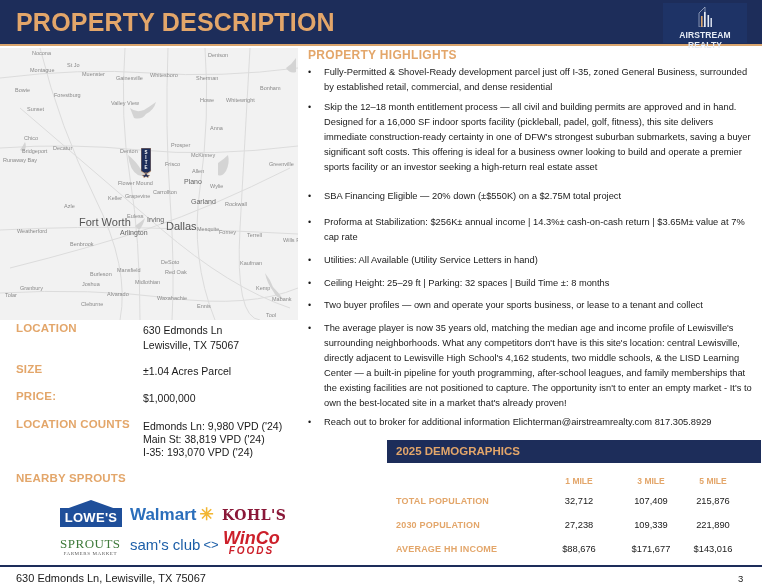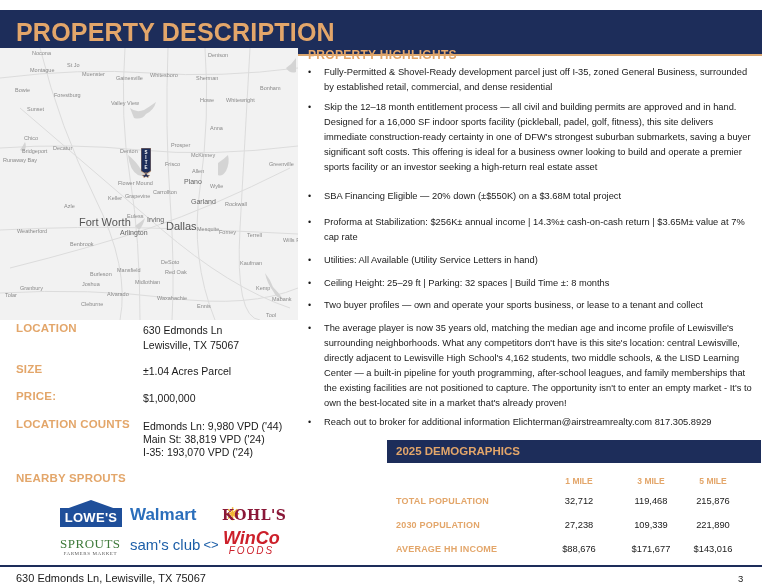--- a/index.html
+++ b/index.html
@@ -1,19 +1,19 @@
 <!DOCTYPE html>
 <html><head>
 <meta charset="utf-8">
 <style>
   * { box-sizing: border-box; margin: 0; padding: 0; }
   html, body { width: 762px; height: 588px; overflow: hidden; background: #ffffff; }
   body { font-family: "Liberation Sans", sans-serif; color: #1a1a1a; position: relative; }
 
-  .header { position: absolute; left: 0; top: 0; width: 762px; height: 46px; background: #1d2d5a; border-bottom: 2px solid #d9a56e; margin-top: 10px; }
+  .header { position: absolute; left: 0; top: 0; width: 762px; height: 46px; background: #1d2d5a; border-bottom: 2px solid #d9a56e; }
   .header-title { position: absolute; left: 16px; top: 8px; font-size: 25px; font-weight: bold; color: #e3a66a; letter-spacing: 0.2px; }
   .logo { position: absolute; left: 663px; top: 3px; width: 84px; height: 40px; background: #1e3366; }
   .logo-mark { position: absolute; left: 33px; top: 4px; width: 18px; height: 20px; }
   .logo-text { position: absolute; left: 0; top: 27px; width: 84px; text-align: center; font-size: 8.5px; font-weight: bold; color: #e6ecf5; letter-spacing: 0.1px; }
 
   .map { position: absolute; left: 0; top: 48px; width: 298px; height: 272px; background: #f2f2f2; overflow: hidden; }
   .map svg { position: absolute; left: 0; top: 0; }
   .map-label { position: absolute; font-size: 5.5px; color: #8a8a8a; white-space: nowrap; }
   .map-label.big { font-size: 11px; color: #555; font-weight: normal; }
   .map-label.mid { font-size: 7px; color: #666; }
@@ -21,31 +21,31 @@
 
   .facts { position: absolute; left: 16px; top: 322px; width: 290px; }
   .fact-label { position: absolute; left: 0; font-size: 11.5px; font-weight: bold; color: #e3a66a; letter-spacing: 0.2px; white-space: nowrap; }
   .fact-value { position: absolute; left: 127px; font-size: 10.5px; color: #1a1a1a; line-height: 14px; white-space: nowrap; }
 
   .tenants-label { position: absolute; left: 16px; top: 472px; font-size: 11.5px; font-weight: bold; color: #e3a66a; letter-spacing: 0.2px; }
   .tenant { position: absolute; display: flex; align-items: center; justify-content: center; white-space: nowrap; }
   .lowes { left: 60px; top: 500px; width: 62px; height: 28px; }
   .lowes .roof { position: absolute; left: 6px; top: 0; width: 50px; height: 9px; background: #1f4f9a; clip-path: polygon(50% 0, 100% 100%, 0 100%); }
   .lowes .box { position: absolute; left: 0; top: 8px; width: 62px; height: 19px; background: #1f4f9a; color: #fff; font-weight: bold; font-size: 13px; display:flex; align-items:center; justify-content:center; letter-spacing: 0.3px; }
-  .walmart { left: 130px; top: 504px; font-size: 17px; color: #2a6ebb; font-weight: bold; gap: 26px; }
+  .walmart { left: 130px; top: 504px; font-size: 17px; color: #2a6ebb; font-weight: bold; }
   .walmart .spark { color: #f2b632; font-size: 17px; margin-left: 3px; }
   .kohls { left: 222px; top: 507px; font-size: 14px; color: #8a1838; font-weight: bold; font-family: "DejaVu Serif", serif; letter-spacing: 0.5px; }
   .sprouts { left: 60px; top: 537px; flex-direction: column; line-height: 1; }
   .sprouts .s1 { font-family: "Liberation Serif", serif; font-size: 13px; color: #3e7a3a; letter-spacing: 0.5px; }
   .sprouts .s2 { font-family: "Liberation Serif", serif; font-size: 5px; color: #5a5a5a; letter-spacing: 0.6px; margin-top: 1px; }
   .samsclub { left: 130px; top: 536px; font-size: 15px; color: #1d5fa8; }
   .samsclub .diamond { font-size: 13px; margin-left: 3px; }
   .winco { left: 223px; top: 530px; flex-direction: column; line-height: 0.9; }
   .winco .w1 { font-size: 18px; color: #cc1f2a; font-weight: bold; font-style: italic; }
-  .winco .w2 { font-size: 10px; color: #cc1f2a; font-weight: normal; font-style: italic; letter-spacing: 2px; }
+  .winco .w2 { font-size: 10px; color: #cc1f2a; font-weight: bold; font-style: italic; letter-spacing: 2px; }
 
   .highlights { position: absolute; left: 308px; top: 48px; width: 448px; }
   .hl-title { position: absolute; left: 0; top: 0; font-size: 12px; font-weight: bold; color: #e3a66a; letter-spacing: 0.3px; }
   .bullet { position: absolute; left: 0; width: 448px; font-size: 9.3px; line-height: 15px; color: #1a1a1a; }
   .bullet .dot { position: absolute; left: 0; top: 0; font-size: 9px; }
   .bullet .txt { display: block; margin-left: 16px; }
 
   .demo { position: absolute; left: 387px; top: 440px; width: 374px; }
   .demo-header { position: absolute; left: 0; top: 0; width: 374px; height: 23px; background: #1d2d5a; }
   .demo-title { position: absolute; left: 9px; top: 5px; font-size: 11.5px; font-weight: bold; color: #e3a66a; }
@@ -55,20 +55,30 @@
 
   .footer-rule { position: absolute; left: 0; top: 565px; width: 762px; height: 2px; background: #1d2d5a; }
   .footer-left { position: absolute; left: 16px; top: 572px; font-size: 11px; color: #1a1a1a; }
   .footer-right { position: absolute; left: 738px; top: 573px; font-size: 9.5px; color: #1a1a1a; }
 </style>
 </head>
 <body>
 
 <div class="header">
   <div class="header-title">PROPERTY DESCRIPTION</div>
+  <div class="logo">
+    <svg class="logo-mark" viewBox="0 0 18 20" width="18" height="20">
+      <path d="M3 20 L3 6 L9 0 L9 20 Z" fill="none" stroke="#c9d3e6" stroke-width="0.6"></path>
+      <rect x="5" y="9" width="1.6" height="11" fill="#d9a56e"></rect>
+      <rect x="8" y="5" width="1.6" height="15" fill="#e6ecf5"></rect>
+      <rect x="11.5" y="8" width="1.6" height="12" fill="#e6ecf5"></rect>
+      <rect x="14.5" y="11" width="1.4" height="9" fill="#e6ecf5"></rect>
+    </svg>
+    <div class="logo-text">AIRSTREAM REALTY</div>
+  </div>
 </div>
 
 <div class="map">
   <svg width="298" height="272" viewBox="0 0 298 272">
     <g stroke="#dcdcdc" stroke-width="1" fill="none">
       <path d="M0 30 Q80 20 150 25 T298 20"></path>
       <path d="M0 100 Q70 95 140 102 T298 98"></path>
       <path d="M0 182 Q80 178 150 180 T298 186"></path>
       <path d="M0 245 Q90 240 170 250 T298 240"></path>
       <path d="M40 0 Q60 80 95 150 T120 272"></path>
@@ -170,21 +180,21 @@
   <div class="fact-value" style="top:1px">630 Edmonds Ln</div>
   <div class="fact-value" style="top:16px">Lewisville, TX 75067</div>
 
   <div class="fact-label" style="top:41px">SIZE</div>
   <div class="fact-value" style="top:42px">±1.04 Acres Parcel</div>
 
   <div class="fact-label" style="top:68px">PRICE:</div>
   <div class="fact-value" style="top:69px">$1,000,000</div>
 
   <div class="fact-label" style="top:96px">LOCATION COUNTS</div>
-  <div class="fact-value" style="top:97px">Edmonds Ln: 9,980 VPD ('44)</div>
+  <div class="fact-value" style="top:97px">Edmonds Ln: 9,980 VPD ('24)</div>
   <div class="fact-value" style="top:110px">Main St: 38,819 VPD ('24)</div>
   <div class="fact-value" style="top:123px">I-35: 193,070 VPD ('24)</div>
 </div>
 
 <div class="tenants-label">NEARBY SPROUTS</div>
 <div class="tenant lowes">
   <div class="roof"></div>
   <div class="box">LOWE'S</div>
 </div>
 <div class="tenant walmart">
@@ -213,21 +223,21 @@
   <div class="bullet" style="top:17px">
     <span class="dot">•</span>
     <span class="txt">Fully-Permitted &amp; Shovel-Ready development parcel just off I-35, zoned General Business, surrounded by established retail, commercial, and dense residential</span>
   </div>
   <div class="bullet" style="top:52px">
     <span class="dot">•</span>
     <span class="txt">Skip the 12–18 month entitlement process — all civil and building permits are approved and in hand. Designed for a 16,000 SF indoor sports facility (pickleball, padel, golf, fitness), this site delivers immediate construction-ready certainty in one of DFW's strongest suburban submarkets, saving a buyer significant soft costs. This offering is ideal for a business owner looking to build and operate a premier sports facility or an investor seeking a high-return real estate asset</span>
   </div>
   <div class="bullet" style="top:141px">
     <span class="dot">•</span>
-    <span class="txt">SBA Financing Eligible — 20% down (±$550K) on a $3.68M total project</span>
+    <span class="txt">SBA Financing Eligible — 20% down (±$550K) on a $2.75M total project</span>
   </div>
   <div class="bullet" style="top:167px">
     <span class="dot">•</span>
     <span class="txt">Proforma at Stabilization: $256K± annual income | 14.3%± cash-on-cash return | $3.65M± value at 7% cap rate</span>
   </div>
   <div class="bullet" style="top:205px">
     <span class="dot">•</span>
     <span class="txt">Utilities: All Available (Utility Service Letters in hand)</span>
   </div>
   <div class="bullet" style="top:228px">
@@ -251,21 +261,21 @@
 <div class="demo">
   <div class="demo-header">
     <div class="demo-title">2025 DEMOGRAPHICS</div>
   </div>
   <div class="demo-col" style="left:162px">1 MILE</div>
   <div class="demo-col" style="left:234px">3 MILE</div>
   <div class="demo-col" style="left:296px">5 MILE</div>
 
   <div class="demo-rowlabel" style="top:56px">TOTAL POPULATION</div>
   <div class="demo-cell" style="left:162px;top:56px">32,712</div>
-  <div class="demo-cell" style="left:234px;top:56px">119,468</div>
+  <div class="demo-cell" style="left:234px;top:56px">107,409</div>
   <div class="demo-cell" style="left:296px;top:56px">215,876</div>
 
   <div class="demo-rowlabel" style="top:80px">2030 POPULATION</div>
   <div class="demo-cell" style="left:162px;top:80px">27,238</div>
   <div class="demo-cell" style="left:234px;top:80px">109,339</div>
   <div class="demo-cell" style="left:296px;top:80px">221,890</div>
 
   <div class="demo-rowlabel" style="top:104px">AVERAGE HH INCOME</div>
   <div class="demo-cell" style="left:162px;top:104px">$88,676</div>
   <div class="demo-cell" style="left:234px;top:104px">$171,677</div>

